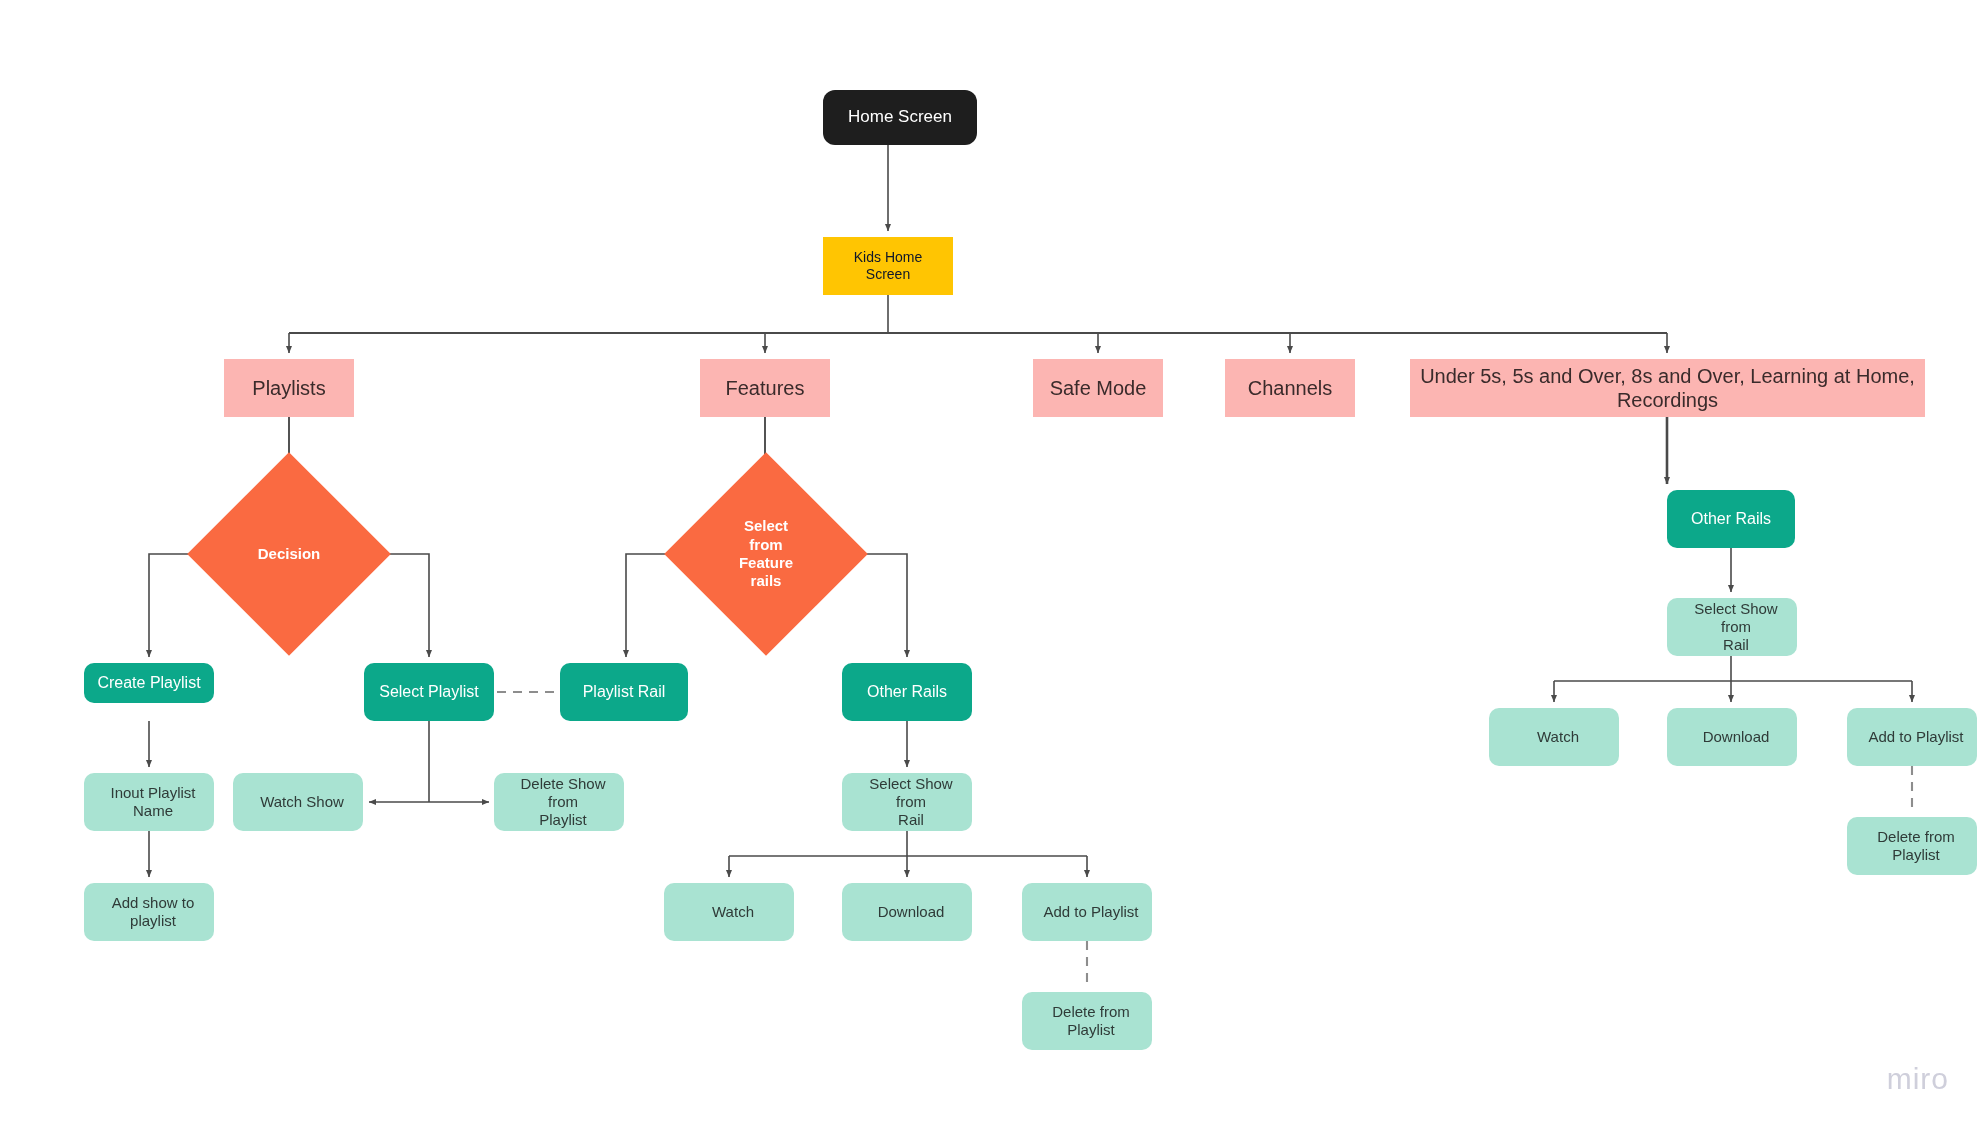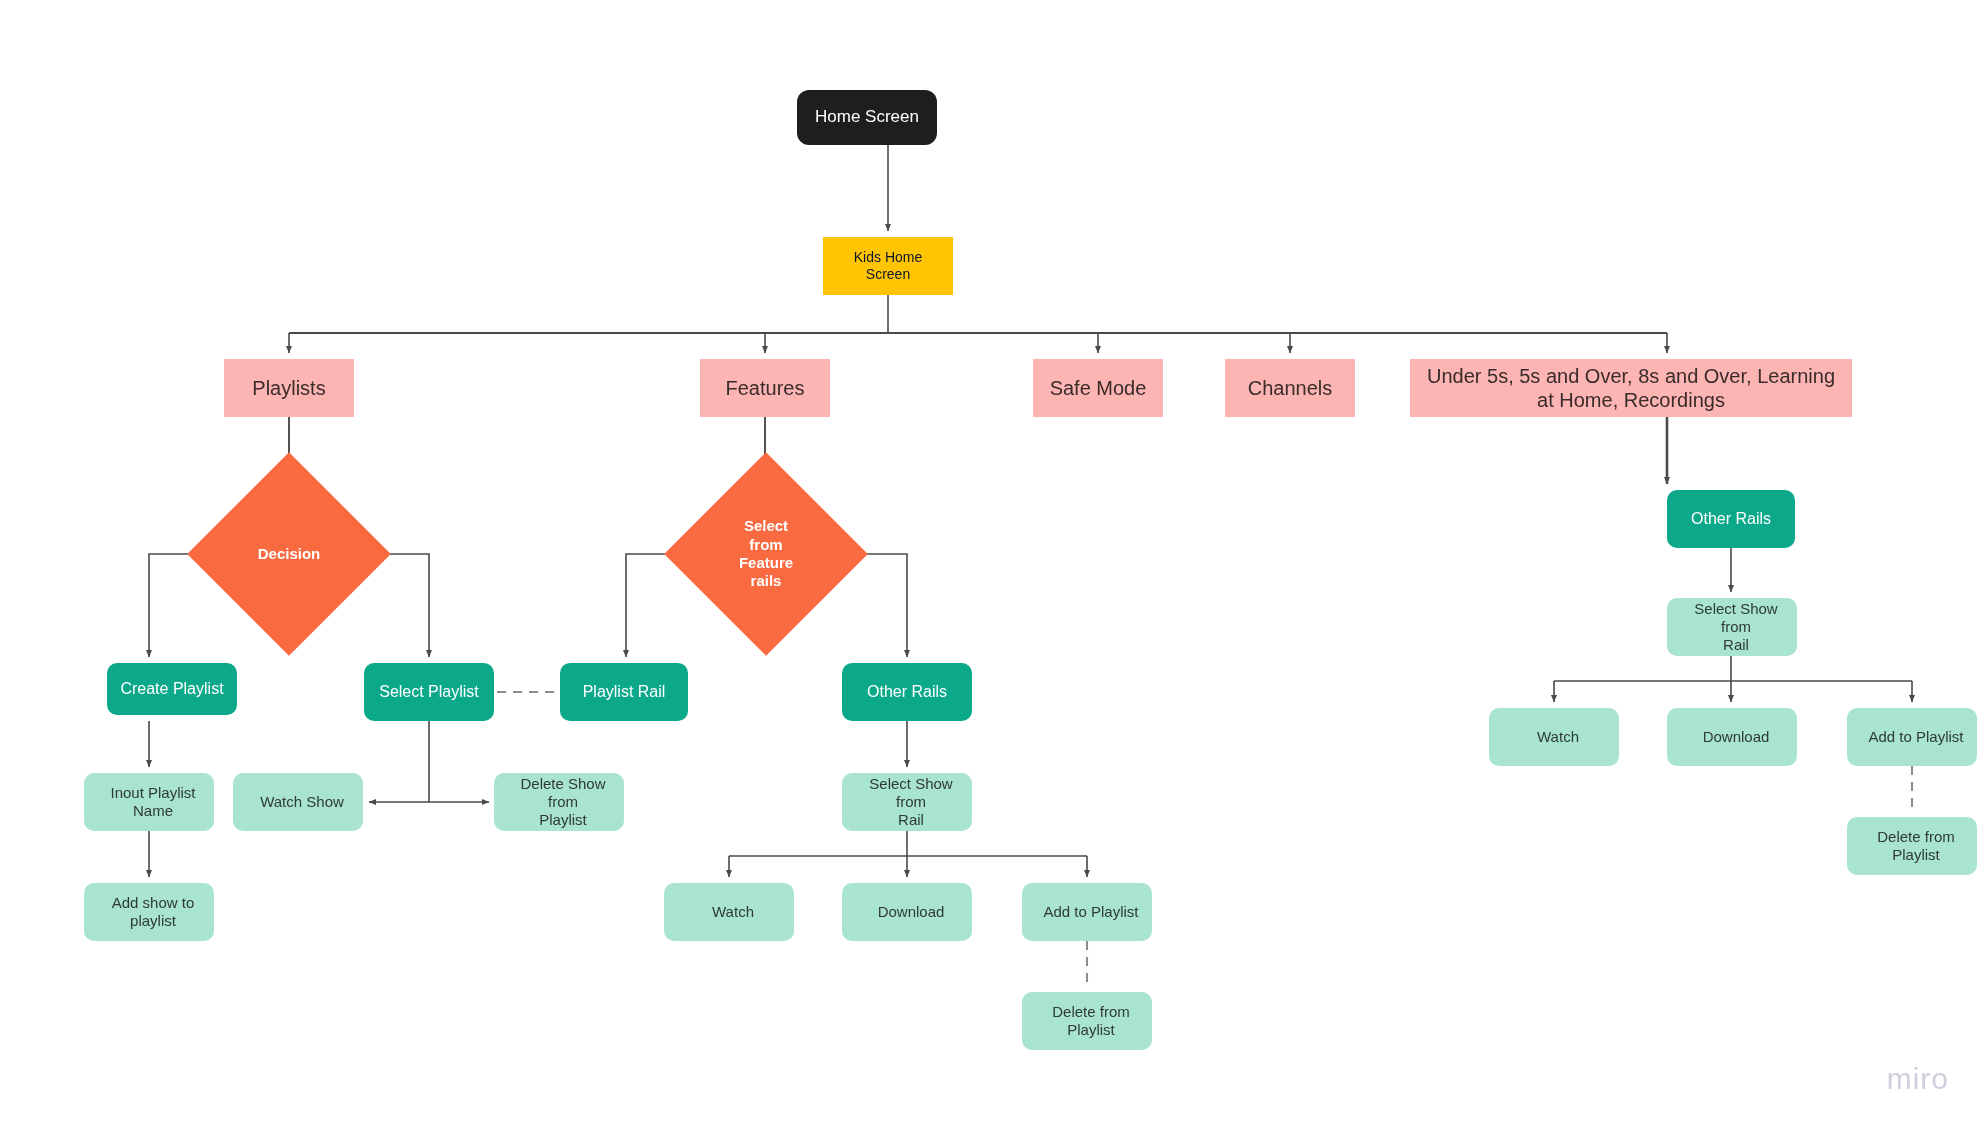--- a/index.html
+++ b/index.html
@@ -166,21 +166,21 @@
       <path d="M1912,681 L1912,702" marker-end="url(#ah)"></path>
     </g>
 
     <g fill="none" stroke="#8d8d8d" stroke-width="2.1" stroke-dasharray="9 7">
       <path d="M554,692 L441,692" marker-end="url(#ahg)"></path>
       <path d="M1087,941 L1087,986"></path>
       <path d="M1912,766 L1912,811"></path>
     </g>
   </svg>
 
-  <div class="node n-dark" style="left:797px;top:90px;width:140px;height:55px;text-align:right;">
+  <div class="node n-dark" style="left:823px;top:90px;width:154px;height:55px;text-align:right;">
     <span>Home Screen</span>
   </div>
 
   <div class="node n-amber" style="left:823px;top:237px;width:130px;height:58px;">
     <span>Kids Home
 Screen</span>
   </div>
 
   <div class="node n-pink" style="left:224px;top:359px;width:130px;height:58px;">
     <span>Playlists</span>
@@ -191,38 +191,38 @@
   </div>
 
   <div class="node n-pink" style="left:1033px;top:359px;width:130px;height:58px;">
     <span>Safe Mode</span>
   </div>
 
   <div class="node n-pink" style="left:1225px;top:359px;width:130px;height:58px;">
     <span>Channels</span>
   </div>
 
-  <div class="node n-pink" style="left:1410px;top:359px;width:442px;height:58px;">
+  <div class="node n-pink" style="left:1410px;top:359px;width:515px;height:58px;">
     <span>Under 5s, 5s and Over, 8s and Over, Learning at Home, Recordings</span>
   </div>
 
   <div class="node n-diamond" style="left:694px;top:482px;width:144px;height:144px;">
     <div class="dia-shape"></div>
     <span>Select
 from
 Feature
 rails</span>
   </div>
 
   <div class="node n-diamond" style="left:217px;top:482px;width:144px;height:144px;">
     <div class="dia-shape"></div>
     <span>Decision</span>
   </div>
 
-  <div class="node n-teal" style="left:84px;top:663px;width:130px;height:52px;margin-left:23px;">
+  <div class="node n-teal" style="left:84px;top:663px;width:130px;height:40px;">
     <span>Create Playlist</span>
   </div>
 
   <div class="node n-teal" style="left:364px;top:663px;width:130px;height:58px;">
     <span>Select Playlist</span>
   </div>
 
   <div class="node n-teal" style="left:560px;top:663px;width:128px;height:58px;">
     <span>Playlist Rail</span>
   </div>

